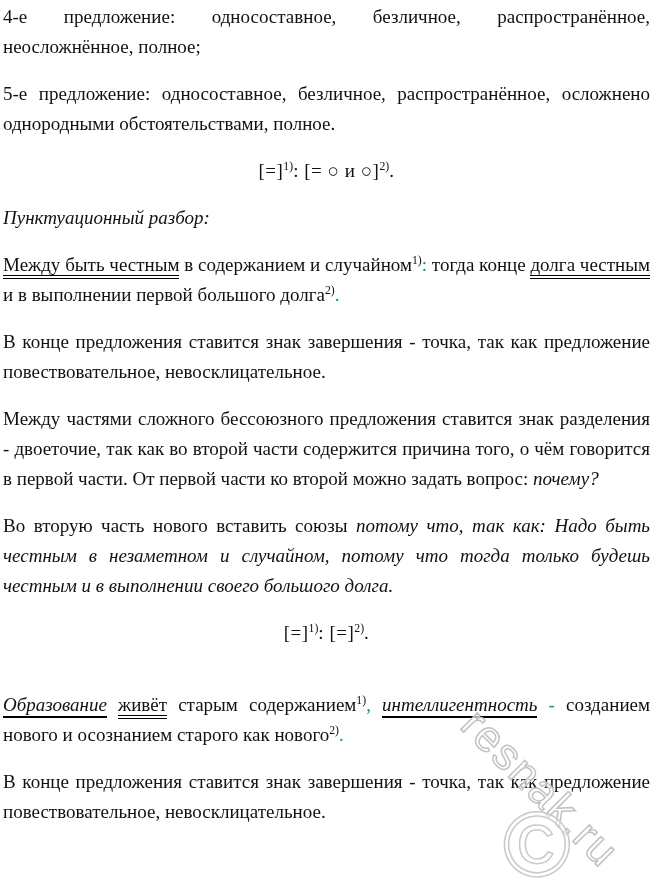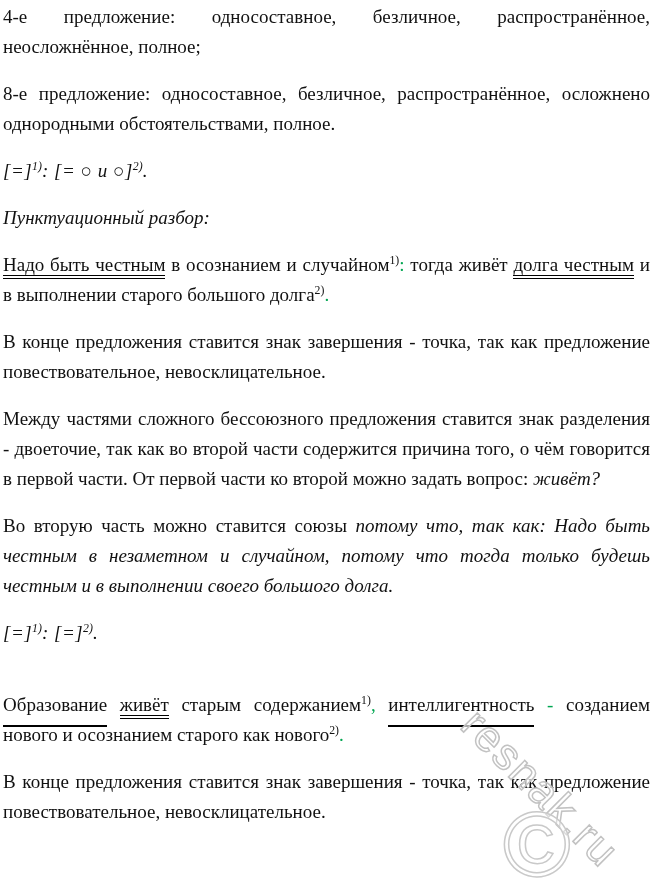--- a/index.html
+++ b/index.html
@@ -14,27 +14,27 @@
     font-family: "Liberation Serif", "DejaVu Serif", "DejaVu Sans", serif;
     font-size: 19px;
     line-height: 30px;
     text-align: justify;
     position: relative;
     overflow: hidden;
   }
   p { margin: 0 0 17px 0; }
   .mt-lg { }   
   .mt-md { margin-top: 42px; }   
-  .scheme { text-align: left; letter-spacing: 0.5px; font-style: italic; }
+  .scheme { text-align: center; letter-spacing: 0.5px; }
 
   
   .italic   { font-style: italic; }
   .sup      { font-size: 0.62em; vertical-align: super; line-height: 0; letter-spacing: 0; }
   .green    { color: #00a651; }
-  .u-single { border-bottom: 2px solid #000; padding-bottom: 10px; }
+  .u-single { border-bottom: 2px solid #000; padding-bottom: 1px; font-style: italic; }
   .u-double { border-bottom: 4px double #000; }
 
   
   .watermark { position: absolute; inset: 0; z-index: 5; pointer-events: none; }
   .wm-text {
     position: absolute;
     left: 480px; top: 706px;
     transform: rotate(45deg);
     transform-origin: 0 0;
     font-family: "Liberation Sans", "DejaVu Sans", sans-serif;
@@ -51,33 +51,33 @@
     line-height: 1;
     color: rgba(255,255,255,0.4);
     -webkit-text-stroke: 1.5px #c9c9c9;
   }
 </style>
 </head>
 <body>
 
 <p><span>4-е предложение: односоставное, безличное, распространённое, неосложнённое, полное;</span></p>
 
-<p><span>8-е предложение: односоставное, безличное, распространённое, осложнено однородными обстоятельствами, полное.</span></p>
+<p><span>5-е предложение: односоставное, безличное, распространённое, осложнено однородными обстоятельствами, полное.</span></p>
 
 <p class="scheme"><span>[=]</span><span class="sup">1)</span><span>: [= ○ и ○]</span><span class="sup">2)</span><span>.</span></p>
 
 <p class="mt-lg"><span class="italic">Пунктуационный разбор:</span></p>
 
-<p><span class="u-double">Надо быть честным</span><span> в осознанием и случайном</span><span class="sup">1)</span><span class="green">:</span><span> тогда живёт </span><span class="u-double">долга честным</span><span> и в выполнении старого большого долга</span><span class="sup">2)</span><span class="green">.</span></p>
+<p><span class="u-double">Между быть честным</span><span> в содержанием и случайном</span><span class="sup">1)</span><span class="green">:</span><span> тогда конце </span><span class="u-double">долга честным</span><span> и в выполнении первой большого долга</span><span class="sup">2)</span><span class="green">.</span></p>
 
 <p><span>В конце предложения ставится знак завершения - точка, так как предложение повествовательное, невосклицательное.</span></p>
 
-<p><span>Между частями сложного бессоюзного предложения ставится знак разделения - двоеточие, так как во второй части содержится причина того, о чём говорится в первой части. От первой части ко второй можно задать вопрос: </span><span class="italic">живёт?</span></p>
+<p><span>Между частями сложного бессоюзного предложения ставится знак разделения - двоеточие, так как во второй части содержится причина того, о чём говорится в первой части. От первой части ко второй можно задать вопрос: </span><span class="italic">почему?</span></p>
 
-<p><span>Во вторую часть можно ставится союзы </span><span class="italic">потому что, так как: Надо быть честным в незаметном и случайном, потому что тогда только будешь честным и в выполнении своего большого долга.</span></p>
+<p><span>Во вторую часть нового вставить союзы </span><span class="italic">потому что, так как: Надо быть честным в незаметном и случайном, потому что тогда только будешь честным и в выполнении своего большого долга.</span></p>
 
 <p class="scheme"><span>[=]</span><span class="sup">1)</span><span>: [=]</span><span class="sup">2)</span><span>.</span></p>
 
 <p class="mt-md"><span class="u-single">Образование</span><span> </span><span class="u-double">живёт</span><span> старым содержанием</span><span class="sup">1)</span><span class="green">,</span><span> </span><span class="u-single">интеллигентность</span><span> </span><span class="green">-</span><span> созданием нового и осознанием старого как нового</span><span class="sup">2)</span><span class="green">.</span></p>
 
 <p><span>В конце предложения ставится знак завершения - точка, так как предложение повествовательное, невосклицательное.</span></p>
 
 <div class="watermark">
   <span class="wm-text">resnak.ru</span>
   <span class="wm-copy">©</span>

